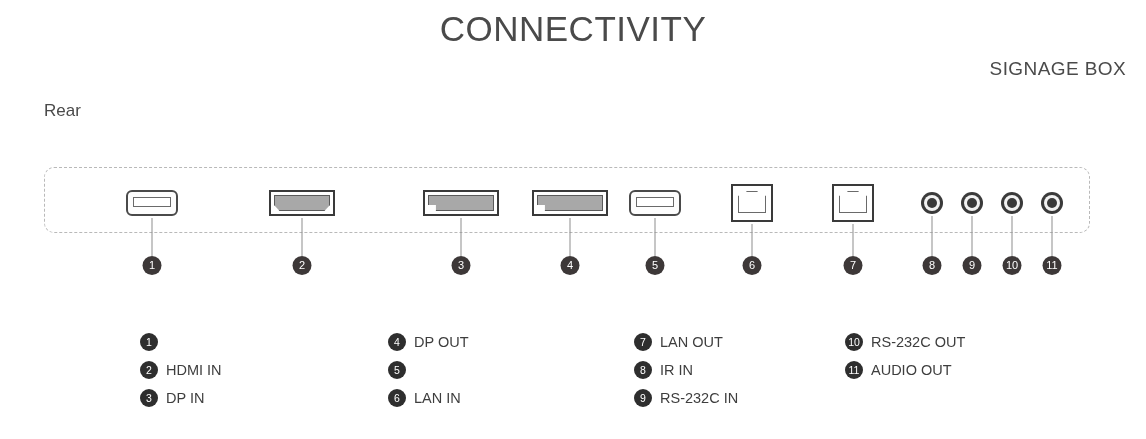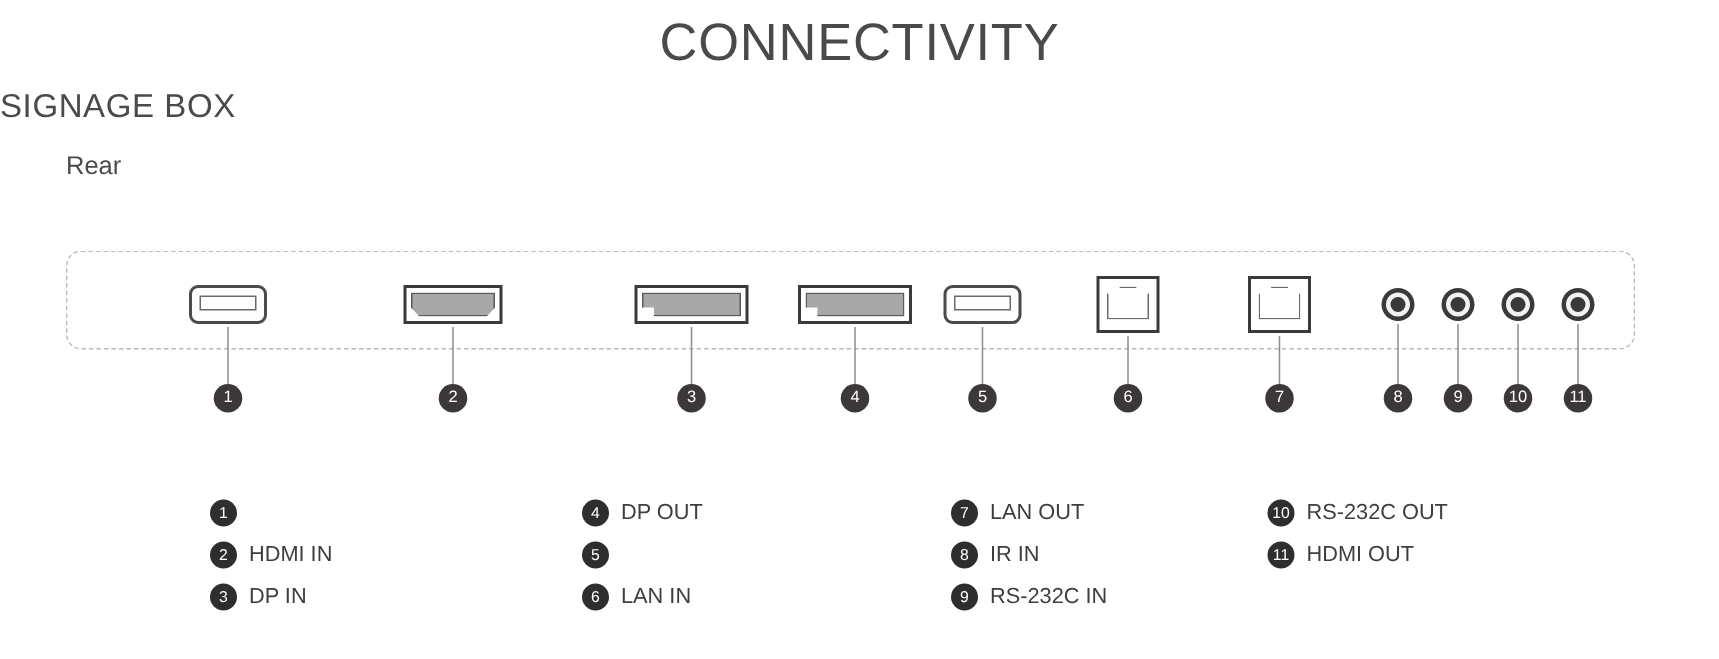--- a/index.html
+++ b/index.html
@@ -27,22 +27,22 @@
     font-weight: 400;
     letter-spacing: 0.5px;
     color: #4a4a4a;
     line-height: 1.1;
   }
   .subtitle {
     position: absolute;
     top: 58px;
     left: 0;
     width: 1126px;
-    text-align: left;
-    font-size: 22px;
+    text-align: right;
+    font-size: 19px;
     font-weight: 400;
     letter-spacing: 0.4px;
     color: #4a4a4a;
   }
   .section-label {
     position: absolute;
     top: 101px;
     left: 44px;
     font-size: 17px;
     color: #4a4a4a;
@@ -366,16 +366,16 @@
         <div class="legend-label">RS-232C IN</div>
       </div>
     </div>
     <div class="legend-col" style="left: 845px;">
       <div class="legend-row">
         <div class="legend-badge">10</div>
         <div class="legend-label">RS-232C OUT</div>
       </div>
       <div class="legend-row">
         <div class="legend-badge">11</div>
-        <div class="legend-label">HDMI OUT</div>
+        <div class="legend-label">AUDIO OUT</div>
       </div>
     </div>
   </div>
 
 </body></html>

